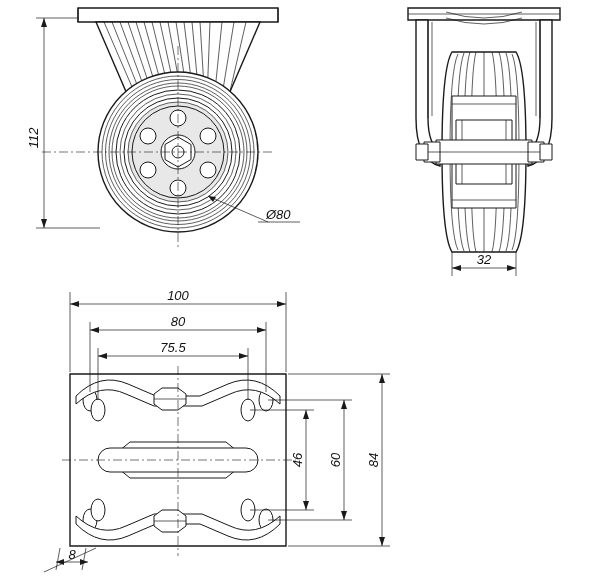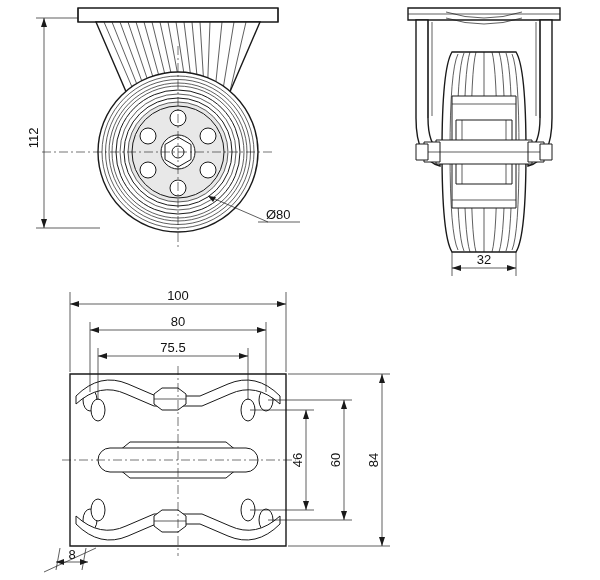--- a/index.html
+++ b/index.html
@@ -10,20 +10,21 @@
   body {
     width: 600px;
     height: 580px;
     font-family: "Liberation Sans", sans-serif;
     overflow: hidden;
   }
   #drawing-root {
     position: relative;
     width: 516px;
     height: 580px;
+    font-style: italic;
   }
   svg.tech-drawing {
     display: block;
     width: 600px;
     height: 580px;
   }
   .ln { stroke: #1a1a1a; stroke-width: 1; fill: none; }
   .ln-thin { stroke: #1a1a1a; stroke-width: 0.7; fill: none; }
   .ln-thick { stroke: #1a1a1a; stroke-width: 1.4; fill: none; }
   .dim { stroke: #1a1a1a; stroke-width: 0.7; fill: none; }

